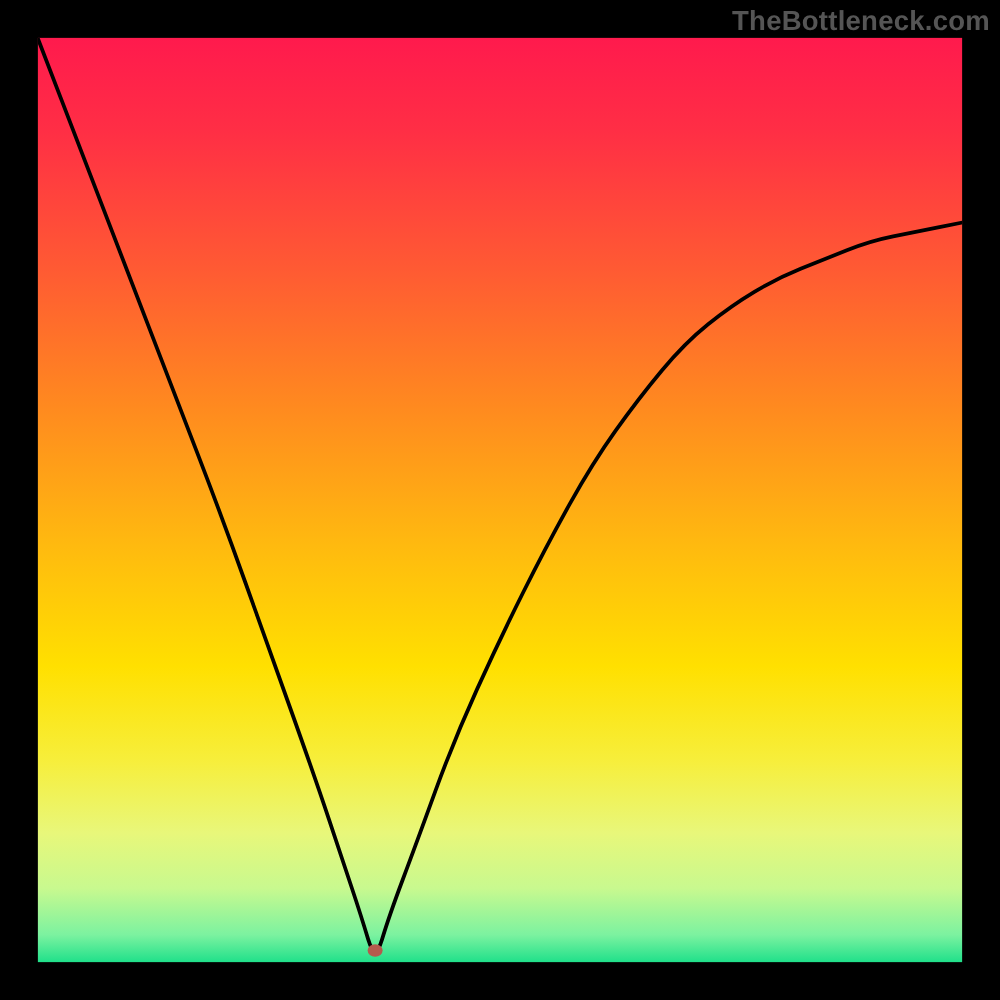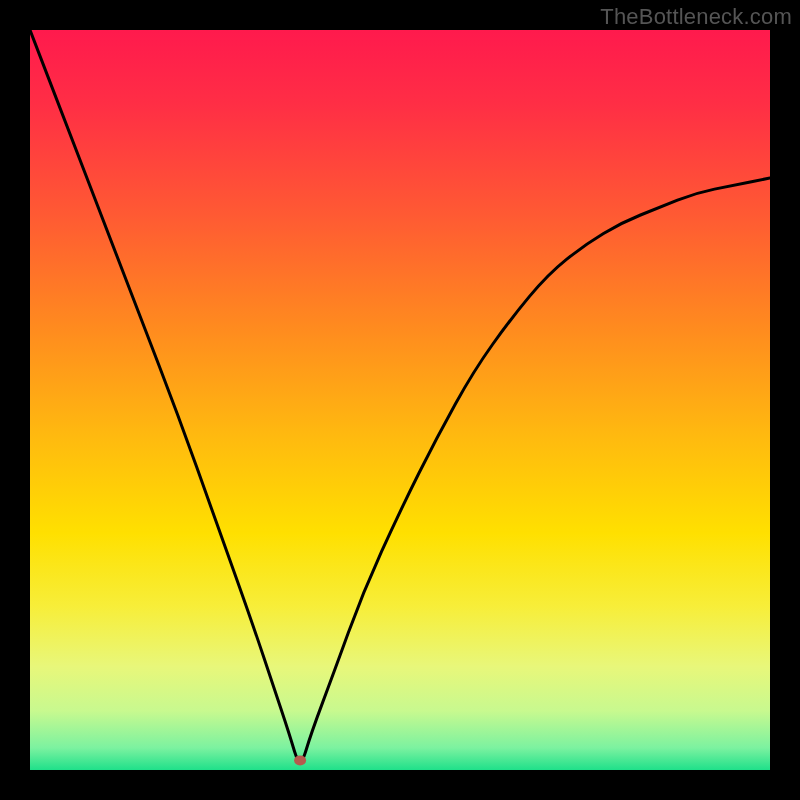--- a/index.html
+++ b/index.html
@@ -16,21 +16,21 @@
     width: 800px;
     height: 800px;
     background: #000;
   }
   .watermark {
     position: absolute;
     top: 4px;
     right: 8px;
     color: #555;
     font-size: 22px;
-    font-weight: 400;
+    font-weight: 700;
     letter-spacing: 0.2px;
     z-index: 5;
     text-align: right;
   }
   .plot-area {
     position: absolute;
     left: 30px;
     top: 30px;
     width: 740px;
     height: 740px;

